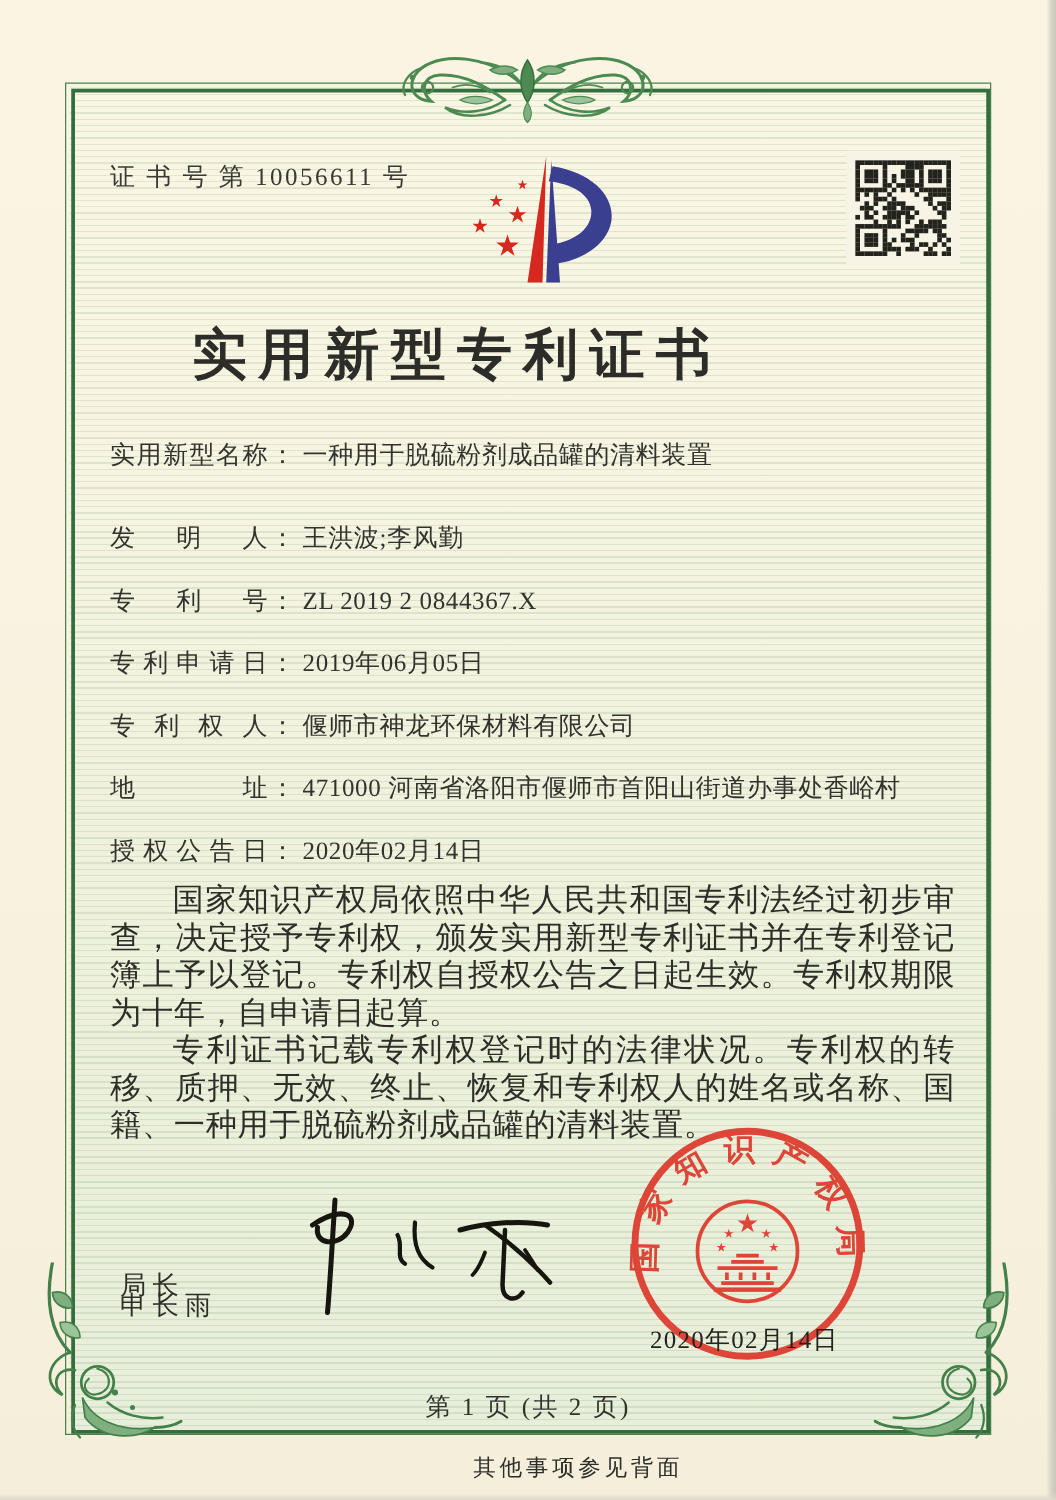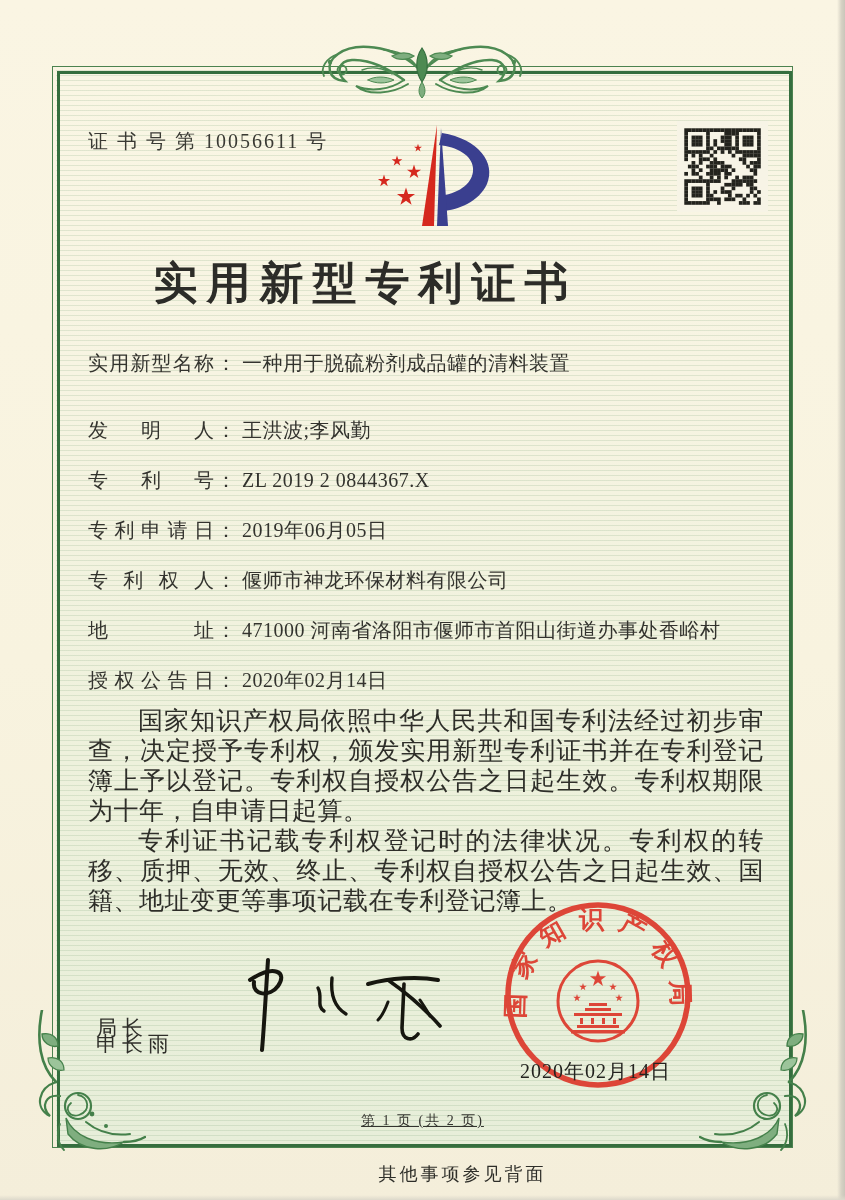--- a/index.html
+++ b/index.html
@@ -43,21 +43,21 @@
   .paras{left:88px;top:706px;width:676px;z-index:4;}
   .paras p{margin:0;text-indent:2em;font-size:25px;line-height:30px;
     color:#2e2e29;text-align:justify;letter-spacing:.5px;}
   
   .officer-title{left:96px;top:990px;z-index:5;font-size:21px;letter-spacing:5px;color:#2e2e29;margin-top:24px;}
   .officer-name{left:96px;top:1030px;z-index:5;font-size:21px;letter-spacing:5px;color:#2e2e29;text-align:center;}
   .signature{left:222px;top:950px;z-index:5;}
   .seal{left:498px;top:895px;z-index:5;opacity:.93;}
   .seal-date{left:520px;top:1058px;z-index:6;font-size:20px;color:#23231f;letter-spacing:1px;}
   .page-num{left:0;top:1112px;width:845px;text-align:center;z-index:4;
-    font-size:14px;color:#33332e;letter-spacing:2px;text-decoration:underline;}
+    font-size:20px;color:#33332e;letter-spacing:2px;}
   .back-note{left:0;top:1162px;width:845px;text-align:center;z-index:4;
     font-size:18px;color:#2e2e29;letter-spacing:3px;padding-left:40px;}
 </style>
 </head>
 <body>
 
 <svg width="0" height="0" style="position:absolute" aria-hidden="true">
   <defs>
     <polygon id="star5" points="0,-10 2.25,-3.09 9.51,-3.09 3.63,1.18 5.88,8.09 0,3.82 -5.88,8.09 -3.63,1.18 -9.51,-3.09 -2.25,-3.09"></polygon>
   </defs>
@@ -401,21 +401,21 @@
 </div>
 <div class="abs frow" style="top:617px">
   <span class="flabel">地址</span><span class="colon">：</span><span class="fvalue">471000 河南省洛阳市偃师市首阳山街道办事处香峪村</span>
 </div>
 <div class="abs frow" style="top:667px">
   <span class="flabel">授权公告日</span><span class="colon">：</span><span class="fvalue">2020年02月14日</span>
 </div>
 
 <div class="abs paras">
   <p>国家知识产权局依照中华人民共和国专利法经过初步审查，决定授予专利权，颁发实用新型专利证书并在专利登记簿上予以登记。专利权自授权公告之日起生效。专利权期限为十年，自申请日起算。</p>
-  <p>专利证书记载专利权登记时的法律状况。专利权的转移、质押、无效、终止、专利权自授权公告之日起生效、国籍、地址变更等事项记载在专利登记簿上。</p>
+  <p>专利证书记载专利权登记时的法律状况。专利权的转移、质押、无效、终止、恢复和专利权人的姓名或名称、国籍、一种用于脱硫粉剂成品罐的清料装置。</p>
 </div>
 
 <div class="abs officer-title">局长</div>
 <div class="abs officer-name">申长雨</div>
 
 <svg class="abs signature" width="230" height="110" viewBox="0 0 230 110">
   <g fill="none" stroke="#16160f" stroke-width="4" stroke-linecap="round" stroke-linejoin="round">
     <path d="M28,30 C52,14 66,22 56,36 C48,47 30,46 32,32"></path>
     <path d="M46,10 C44,40 42,78 40,100"></path>
     <path d="M96,38 C101,47 94,56 102,61" stroke-width="3.4"></path>

